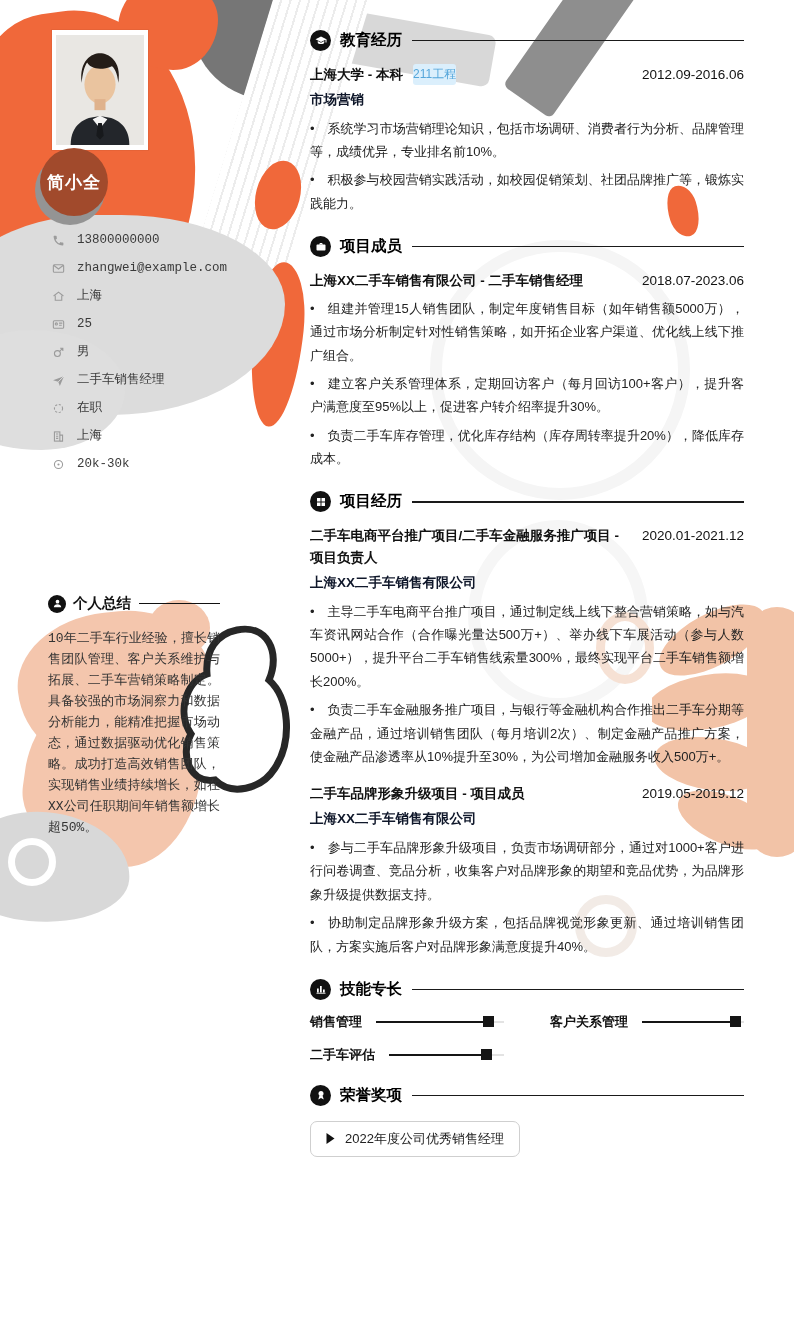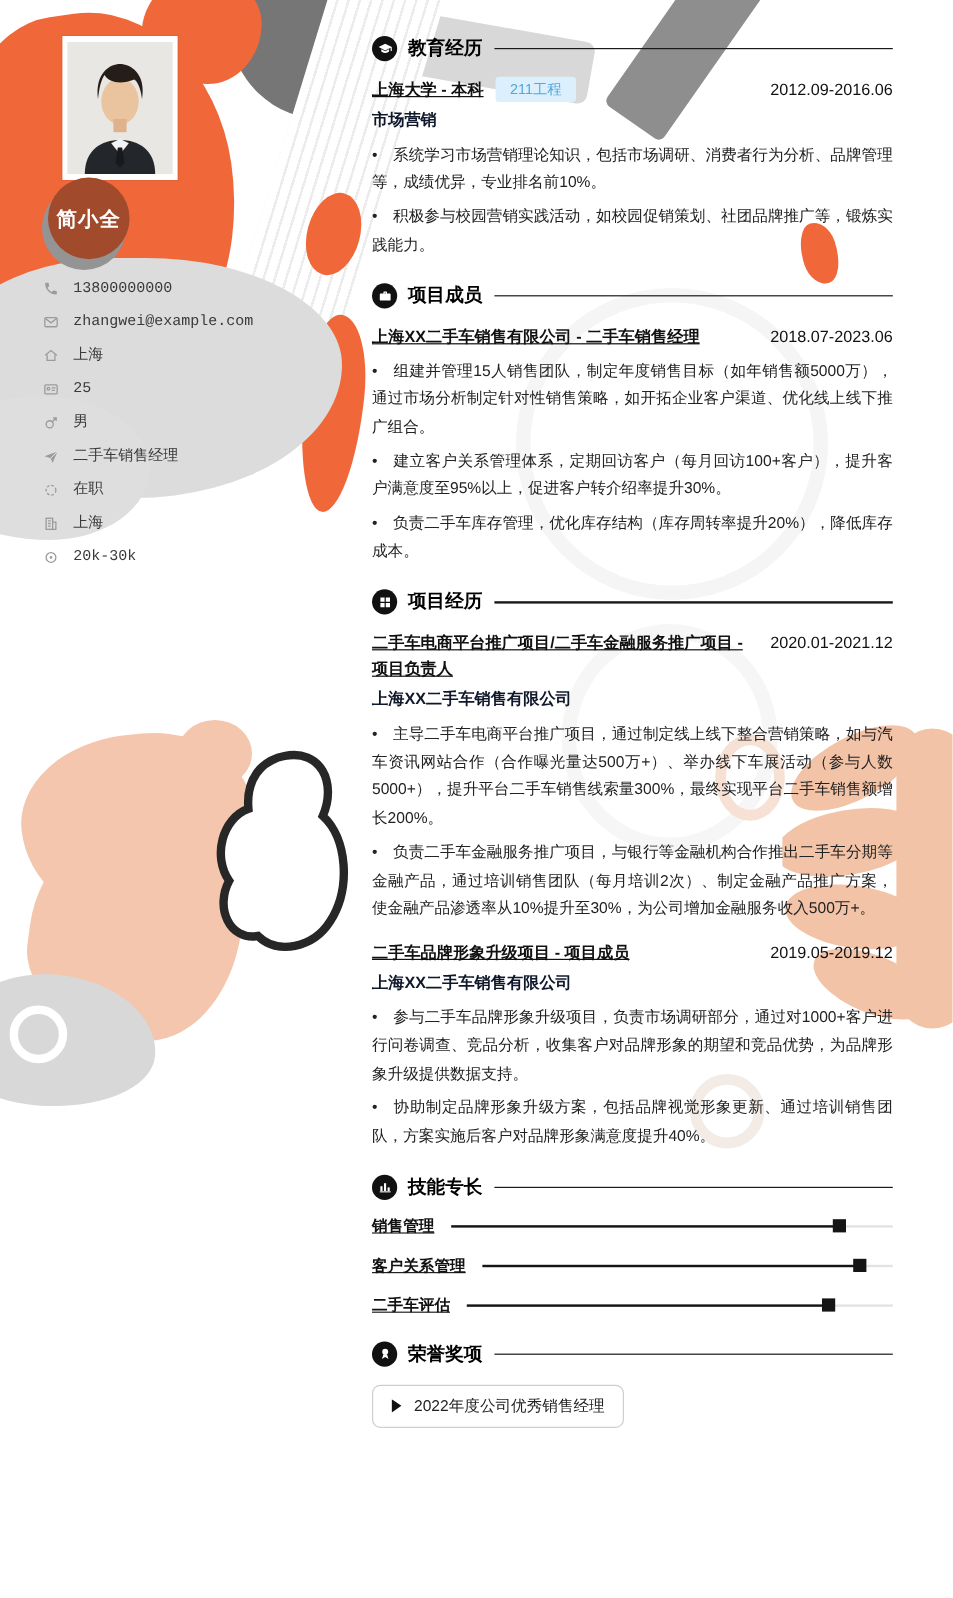--- a/index.html
+++ b/index.html
@@ -38,21 +38,21 @@
   .hand { left:652px; top:592px; width:142px; height:280px; }
 
   
   .sidebar { position:absolute; left:0; top:0; width:300px; height:100%; z-index:2;font-family:Liberation Mono, monospace; }
   .photo { position:absolute; left:52px; top:30px; width:96px; height:120px; background:#fff; padding:4px; box-shadow:0 0 0 1px rgba(0,0,0,.04); }
   .photo svg { display:block; width:100%; height:100%; }
   .name-badge { position:absolute; left:40px; top:148px; width:68px; height:68px; }
   .name-badge::before { content:""; position:absolute; left:-5px; top:7px; width:70px; height:70px; border-radius:50%; background:#949494; }
   .name-circle { position:absolute; inset:0; border-radius:50%; background:#a14a2c; display:flex; align-items:center; justify-content:center; }
   .name-circle span { color:#fff; font-weight:700; font-size:17px; letter-spacing:1px; }
-  .contact { position:absolute; left:36px; top:233px; width:235px; }
+  .contact { position:absolute; left:52px; top:233px; width:235px; }
   .c-row { display:flex; align-items:center; margin-bottom:13px; }
   .c-ico { width:14px; height:14px; margin-right:11px; flex:none; display:flex; align-items:center; }
   .c-ico svg { width:13px; height:13px; }
   .c-val { font-size:12.5px; color:#3a3a3a; line-height:15px; }
 
   .summary { position:absolute; left:48px; top:594px; width:172px; }
   .sum-head { display:flex; align-items:center; margin-bottom:15px; }
   .sum-ico { width:18px; height:18px; border-radius:50%; background:#111; display:flex; align-items:center; justify-content:center; margin-right:7px; flex:none; }
   .sum-ico svg { width:11px; height:11px; }
   .sum-title { font-size:14.5px; font-weight:700; color:#111; white-space:nowrap; }
@@ -64,28 +64,28 @@
   .sec { margin-bottom:21px; }
   .sec-head { display:flex; align-items:center; margin-bottom:13px; }
   .sec-ico { width:21px; height:21px; border-radius:50%; background:#111; display:flex; align-items:center; justify-content:center; margin-right:9px; flex:none; }
   .sec-ico svg { width:12px; height:12px; }
   .sec-title { font-size:15.5px; font-weight:700; color:#000000; white-space:nowrap; }
   .sec-line { flex:1; height:1.6px; background:#1a1a1a; margin-left:10px; }
   .entry { margin-bottom:15px; }
   .entry:last-child { margin-bottom:0; }
   .entry-row { display:flex; align-items:flex-start; justify-content:space-between; margin-bottom:5px; }
   .entry-left { display:flex; align-items:center; min-width:0; }
-  .entry-title { font-size:13.5px; font-weight:700; color:#111; line-height:1.6; max-width:332px;text-decoration:underline; }
-  .badge { background:#dbeffc; color:#55a6da; font-size:12px; padding:2px 12px; border-radius:3px; margin-left:10px; white-space:nowrap; }
+  .entry-title { font-size:13.5px; font-weight:700; color:#111; line-height:1.6; max-width:332px; }
+  .badge { background:#dbeffc; color:#55a6da; font-size:12px; padding:2px 0; border-radius:3px; margin-left:10px; white-space:nowrap; }
   .entry-date { font-size:13.5px; font-weight:400; color:#111; white-space:nowrap; margin-left:14px; line-height:1.6; }
   .entry-sub { font-size:13.5px; font-weight:700; color:#0f172a; margin:1px 0 8px; }
   .bullet { font-size:13px; line-height:1.8; color:#222; margin:0 0 5px; text-align:justify; }
   .bullet::before { content:"•"; margin-right:13px; }
 
-  .skill-grid { display:grid; grid-template-columns:1fr; column-gap:46px; row-gap:15px; margin-top:4px;text-decoration:underline; }
+  .skill-grid { display:grid; grid-template-columns:1fr 1fr; column-gap:46px; row-gap:15px; margin-top:4px; }
   .skill { display:flex; align-items:center; }
   .skill-name { font-size:13px; font-weight:700; color:#111; margin-right:14px; white-space:nowrap; }
   .skill-track { flex:1; position:relative; height:11px; }
   .skill-track::before { content:""; position:absolute; left:0; right:0; top:4.5px; height:2px; background:#e3e3e3; }
   .skill-fill { position:absolute; left:0; top:4.5px; height:2.5px; background:#151515; }
   .skill-thumb { position:absolute; right:-5px; top:-4.5px; width:11px; height:11px; background:#151515; }
 
   .honor-tag { display:inline-flex; align-items:center; gap:10px; border:1px solid #cfcfcf; border-radius:7px; padding:8px 15px; font-size:13px; color:#222; margin:2px 0 4px; background:#fff; }
 </style>
 </head>
@@ -224,20 +224,33 @@
         <span class="c-ico">
           <svg viewBox="0 0 24 24" fill="none" stroke="#9b9b9b" stroke-width="2">
               <circle cx="12" cy="12" r="7.5"></circle>
               <circle cx="12" cy="12" r="2" fill="#9b9b9b" stroke="none"></circle>
             </svg>
         </span>
         <span class="c-val">20k-30k</span>
       </div>
     </div>
 
+    <div class="summary">
+      <div class="sum-head">
+        <span class="sum-ico">
+          <svg viewBox="0 0 24 24" fill="#fff">
+              <circle cx="12" cy="8" r="4"></circle>
+              <path d="M4 20c0-4.5 4-6.5 8-6.5s8 2 8 6.5z"></path>
+            </svg>
+        </span>
+        <span class="sum-title">个人总结</span>
+        <span class="sum-line"></span>
+      </div>
+      <p class="sum-text">10年二手车行业经验，擅长销售团队管理、客户关系维护与拓展、二手车营销策略制定。具备较强的市场洞察力和数据分析能力，能精准把握市场动态，通过数据驱动优化销售策略。成功打造高效销售团队，实现销售业绩持续增长，如在XX公司任职期间年销售额增长超50%。</p>
+    </div>
   </aside>
 
   <main class="main">
 
     <section class="sec">
       <div class="sec-head">
         <span class="sec-ico">
           <svg viewBox="0 0 24 24" fill="#fff">
               <path d="M12 3L1 8.5l11 5.5 9-4.5V15h2V8.5z"></path>
               <path d="M5.5 12.2v3.4c0 1.4 2.9 2.6 6.5 2.6s6.5-1.2 6.5-2.6v-3.4L12 15.5z"></path>

